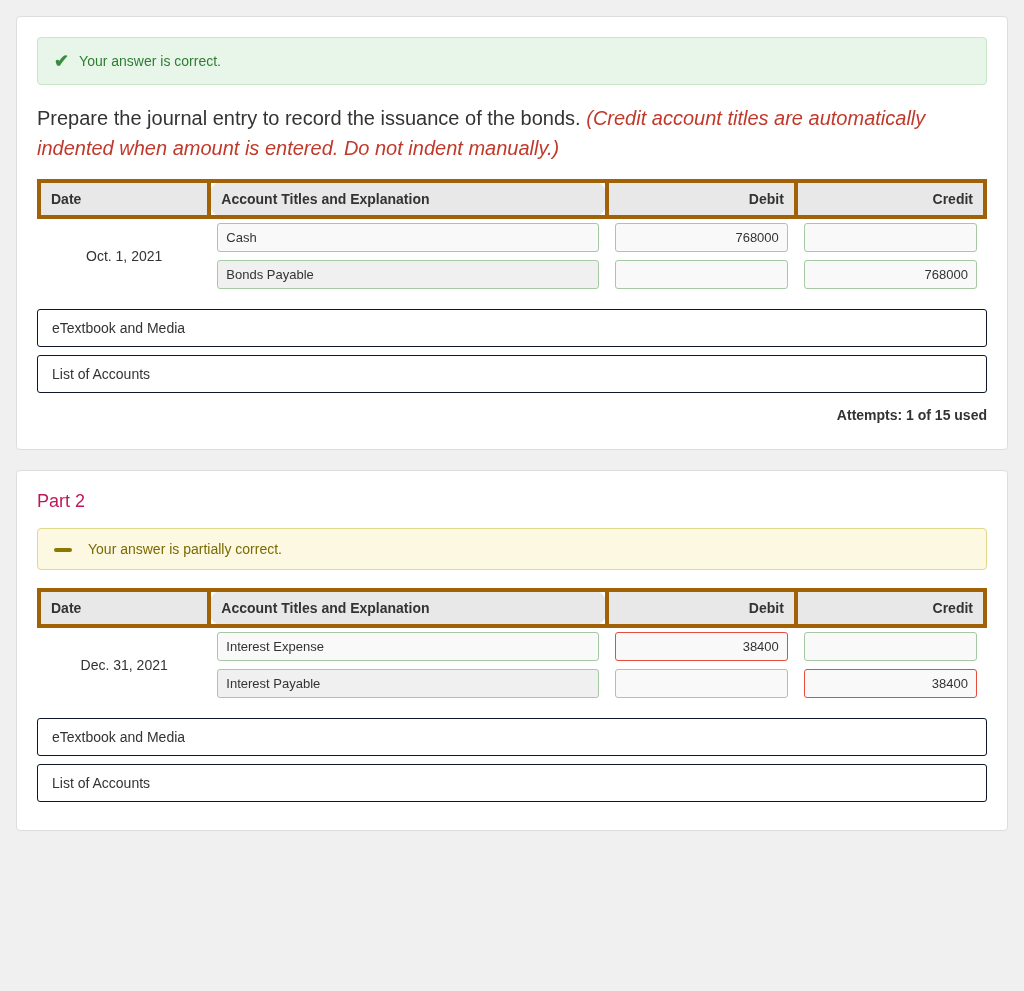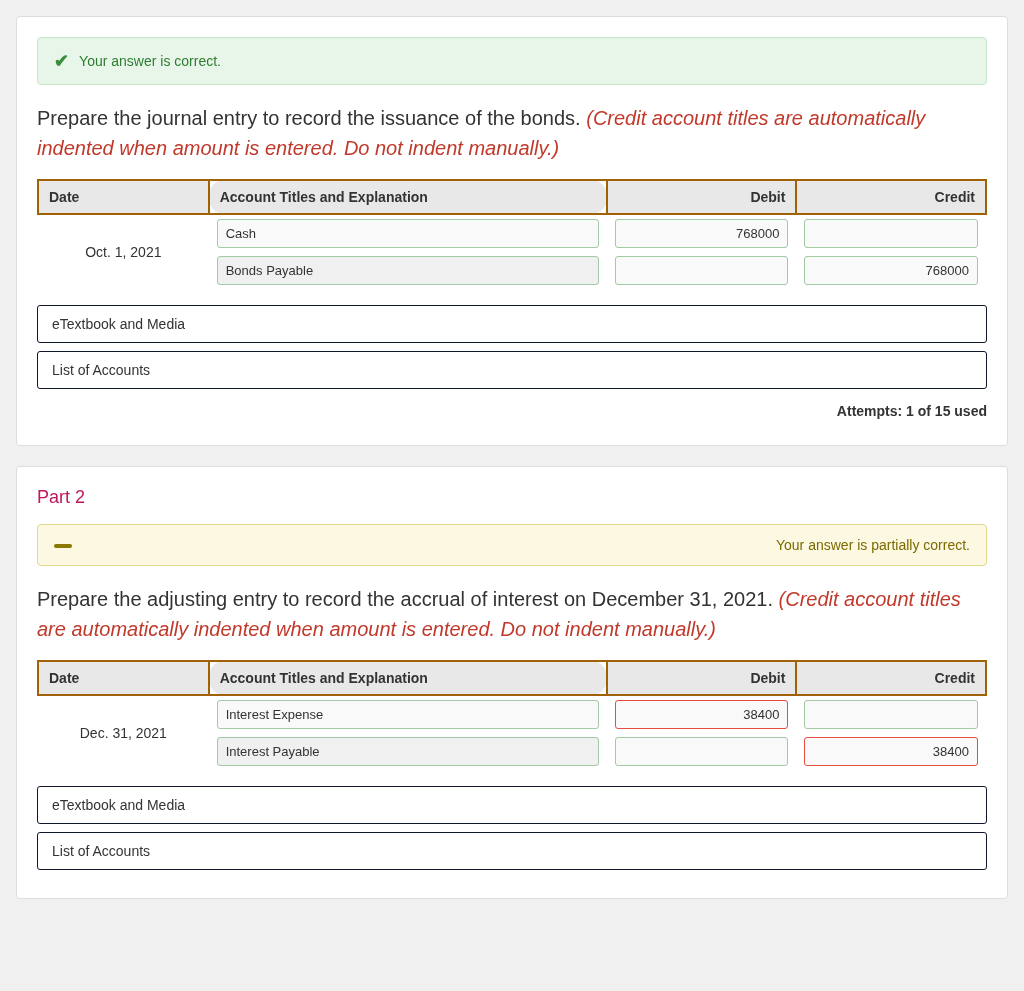--- a/index.html
+++ b/index.html
@@ -31,21 +31,20 @@
     .alert-partial {
       background: #fdf8e1;
       border: 1px solid #e0d88a;
       border-radius: 4px;
       padding: 12px 16px;
       display: flex;
       align-items: center;
       gap: 10px;
       margin-bottom: 18px;
       color: #7a6a00;
-      justify-content: space-between;
     }
     .check-icon {
       color: #388e3c;
       font-size: 18px;
       font-weight: bold;
     }
     .minus-icon {
       color: #8a7800;
       font-size: 18px;
       font-weight: bold;
@@ -72,21 +71,21 @@
       margin-bottom: 16px;
     }
     .journal-table thead tr {
       background: #e8e8e8;
     }
     .journal-table thead th {
       padding: 8px 10px;
       text-align: left;
       font-weight: bold;
       font-size: 14px;
-      border: 2px solid #a16207;
+      border: 4px solid #a16207;
     }
     .journal-table thead th.debit-col,
     .journal-table thead th.credit-col {
       text-align: right;
     }
     .journal-table tbody td {
       padding: 4px 8px;
       border: none;
       vertical-align: middle;
     }
@@ -220,24 +219,20 @@
 </div>
 
 <div class="section-card">
   <h2 class="part-title">Part 2</h2>
 
   <div class="alert-partial">
     <span class="minus-icon"></span>
     <span style="margin-left:6px">Your answer is partially correct.</span>
   </div>
 
-  <p class="instruction-text">
-    <span>Prepare the adjusting entry to record the accrual of interest on December 31, 2021.</span>
-    <span class="instruction-italic">(Credit account titles are automatically indented when amount is entered. Do not indent manually.)</span>
-  </p>
 
   <table class="journal-table">
     <thead>
       <tr>
         <th style="width:80px">Date</th>
         <th class="account-col">Account Titles and Explanation</th>
         <th class="debit-col" style="text-align:right">Debit</th>
         <th class="credit-col" style="text-align:right">Credit</th>
       </tr>
     </thead>

